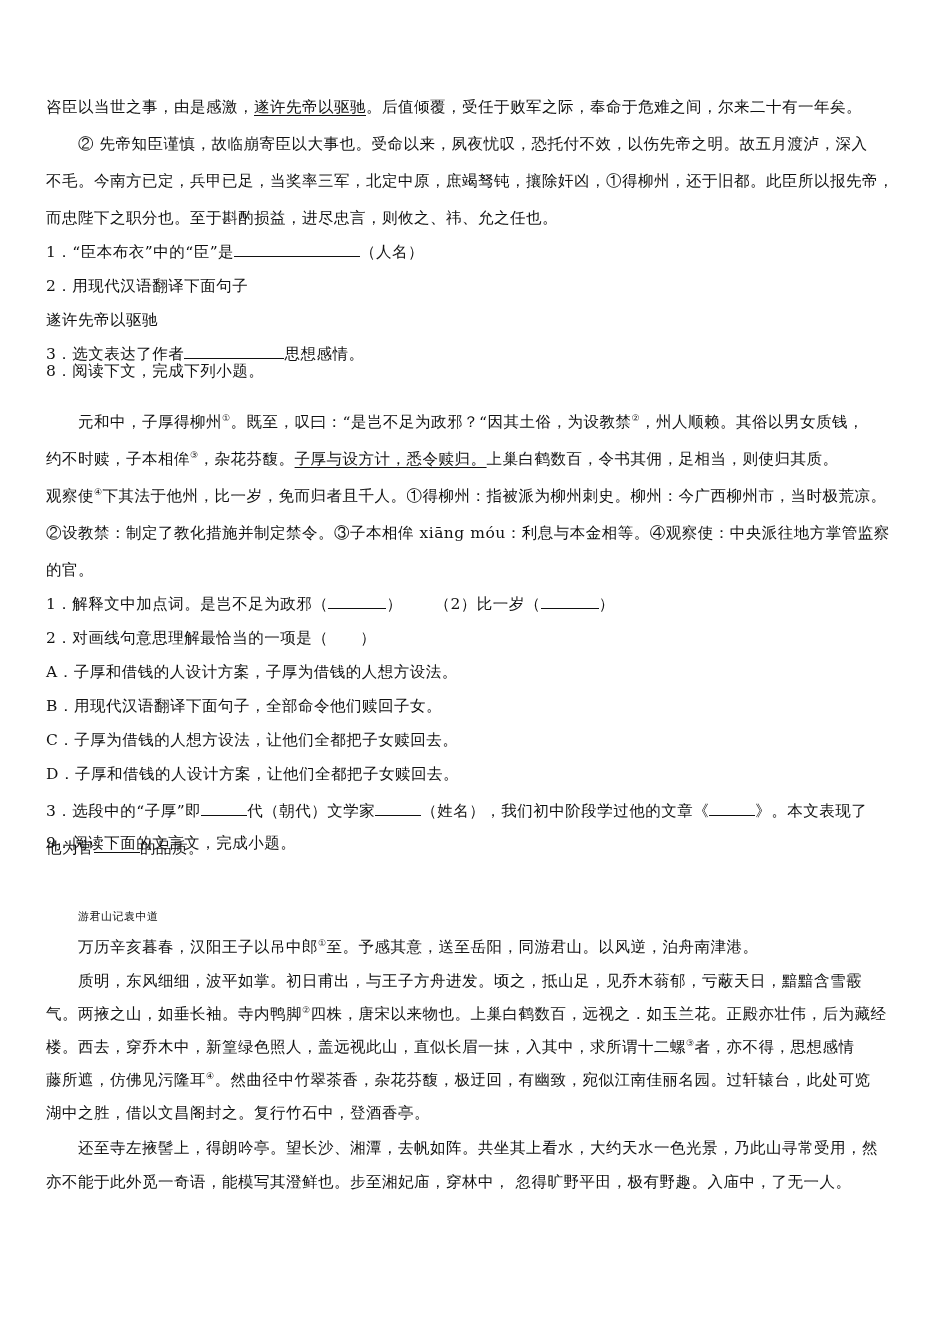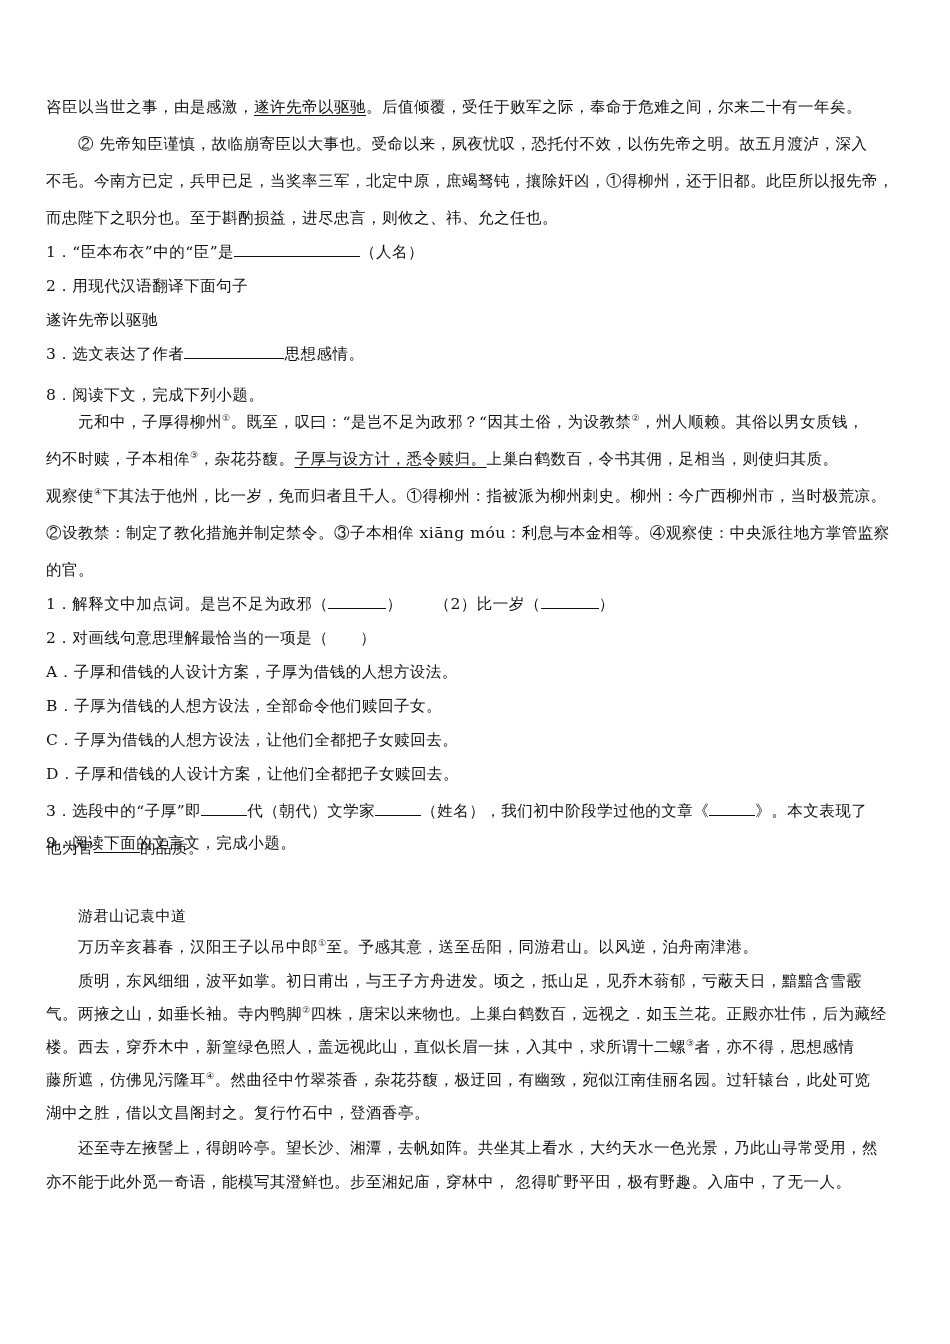--- a/index.html
+++ b/index.html
@@ -4,21 +4,21 @@
 <style>
   html, body { margin: 0; padding: 0; background: #ffffff; }
   body { width: 950px; height: 1344px; position: relative; overflow: hidden;
          font-family: "DejaVu Serif", "Liberation Serif", serif; color: #111; }
   .page { position: absolute; left: 46px; top: 96px; width: 862px; }
   .line { position: absolute; left: 0; white-space: nowrap; font-size: 15.5px; line-height: 22px; letter-spacing: 0.5px; }
   .indent { left: 32px; }
   .u { text-decoration: underline; text-underline-offset: 3px; }
   sup { font-size: 9px; vertical-align: 6px; line-height: 0; }
   .blank { display: inline-block; border-bottom: 1px solid #111; height: 14px; vertical-align: baseline; }
-  .kai { font-family: Liberation Sans, sans-serif; font-size: 15px; }
+  .kai { font-family: Liberation Sans, sans-serif; font-size: 11px; }
 </style>
 </head>
 <body>
 
 <div class="page">
 
   <div class="line" style="top:0px">
     <span>咨臣以当世之事，由是感激，</span><span class="u">遂许先帝以驱驰</span><span>。后值倾覆，受任于败军之际，奉命于危难之间，尔来二十有一年矣。</span>
   </div>
   <div class="line indent" style="top:37px">② 先帝知臣谨慎，故临崩寄臣以大事也。受命以来，夙夜忧叹，恐托付不效，以伤先帝之明。故五月渡泸，深入</div>
@@ -27,39 +27,39 @@
 
   <div class="line" style="top:145px">
     <span>1．“臣本布衣”中的“臣”是</span><span class="blank" style="width:126px"></span><span>（人名）</span>
   </div>
   <div class="line" style="top:179px">2．用现代汉语翻译下面句子</div>
   <div class="line" style="top:213px">遂许先帝以驱驰</div>
   <div class="line" style="top:247px">
     <span>3．选文表达了作者</span><span class="blank" style="width:100px"></span><span>思想感情。</span>
   </div>
 
-  <div class="line" style="top:288px">8．阅读下文，完成下列小题。</div>
+  <div class="line" style="top:264px">8．阅读下文，完成下列小题。</div>
   <div class="line indent" style="top:315px">
     <span>元和中，子厚得柳州</span><sup>①</sup><span>。既至，叹曰：“是岂不足为政邪？“因其土俗，为设教禁</span><sup>②</sup><span>，州人顺赖。其俗以男女质钱，</span>
   </div>
   <div class="line" style="top:352px">
     <span>约不时赎，子本相侔</span><sup>③</sup><span>，杂花芬馥。</span><span class="u">子厚与设方计，悉令赎归。</span><span>上巢白鹤数百，令书其佣，足相当，则使归其质。</span>
   </div>
   <div class="line" style="top:389px">
     <span>观察使</span><sup>④</sup><span>下其法于他州，比一岁，免而归者且千人。①得柳州：指被派为柳州刺史。柳州：今广西柳州市，当时极荒凉。</span>
   </div>
   <div class="line" style="top:426px">②设教禁：制定了教化措施并制定禁令。③子本相侔 xiāng móu：利息与本金相等。④观察使：中央派往地方掌管监察</div>
   <div class="line" style="top:463px">的官。</div>
 
   <div class="line" style="top:497px">
     <span>1．解释文中加点词。是岂不足为政邪（</span><span class="blank" style="width:58px"></span><span>）　　（2）比一岁（</span><span class="blank" style="width:58px"></span><span>）</span>
   </div>
   <div class="line" style="top:531px">2．对画线句意思理解最恰当的一项是（　　）</div>
   <div class="line" style="top:565px">A．子厚和借钱的人设计方案，子厚为借钱的人想方设法。</div>
-  <div class="line" style="top:599px">B．子厚为借钱的人想方设法，全部命令他们赎回子女。</div>
+  <div class="line" style="top:599px">B．用现代汉语翻译下面句子，全部命令他们赎回子女。</div>
   <div class="line" style="top:633px">C．子厚为借钱的人想方设法，让他们全都把子女赎回去。</div>
   <div class="line" style="top:667px">D．子厚和借钱的人设计方案，让他们全都把子女赎回去。</div>
 
   <div class="line" style="top:704px">
     <span>3．选段中的“子厚”即</span><span class="blank" style="width:46px"></span><span>代（朝代）文学家</span><span class="blank" style="width:46px"></span><span>（姓名），我们初中阶段学过他的文章《</span><span class="blank" style="width:46px"></span><span>》。本文表现了</span>
   </div>
   <div class="line" style="top:741px">
     <span>他为官</span><span class="blank" style="width:46px"></span><span>的品质。</span>
   </div>
 

